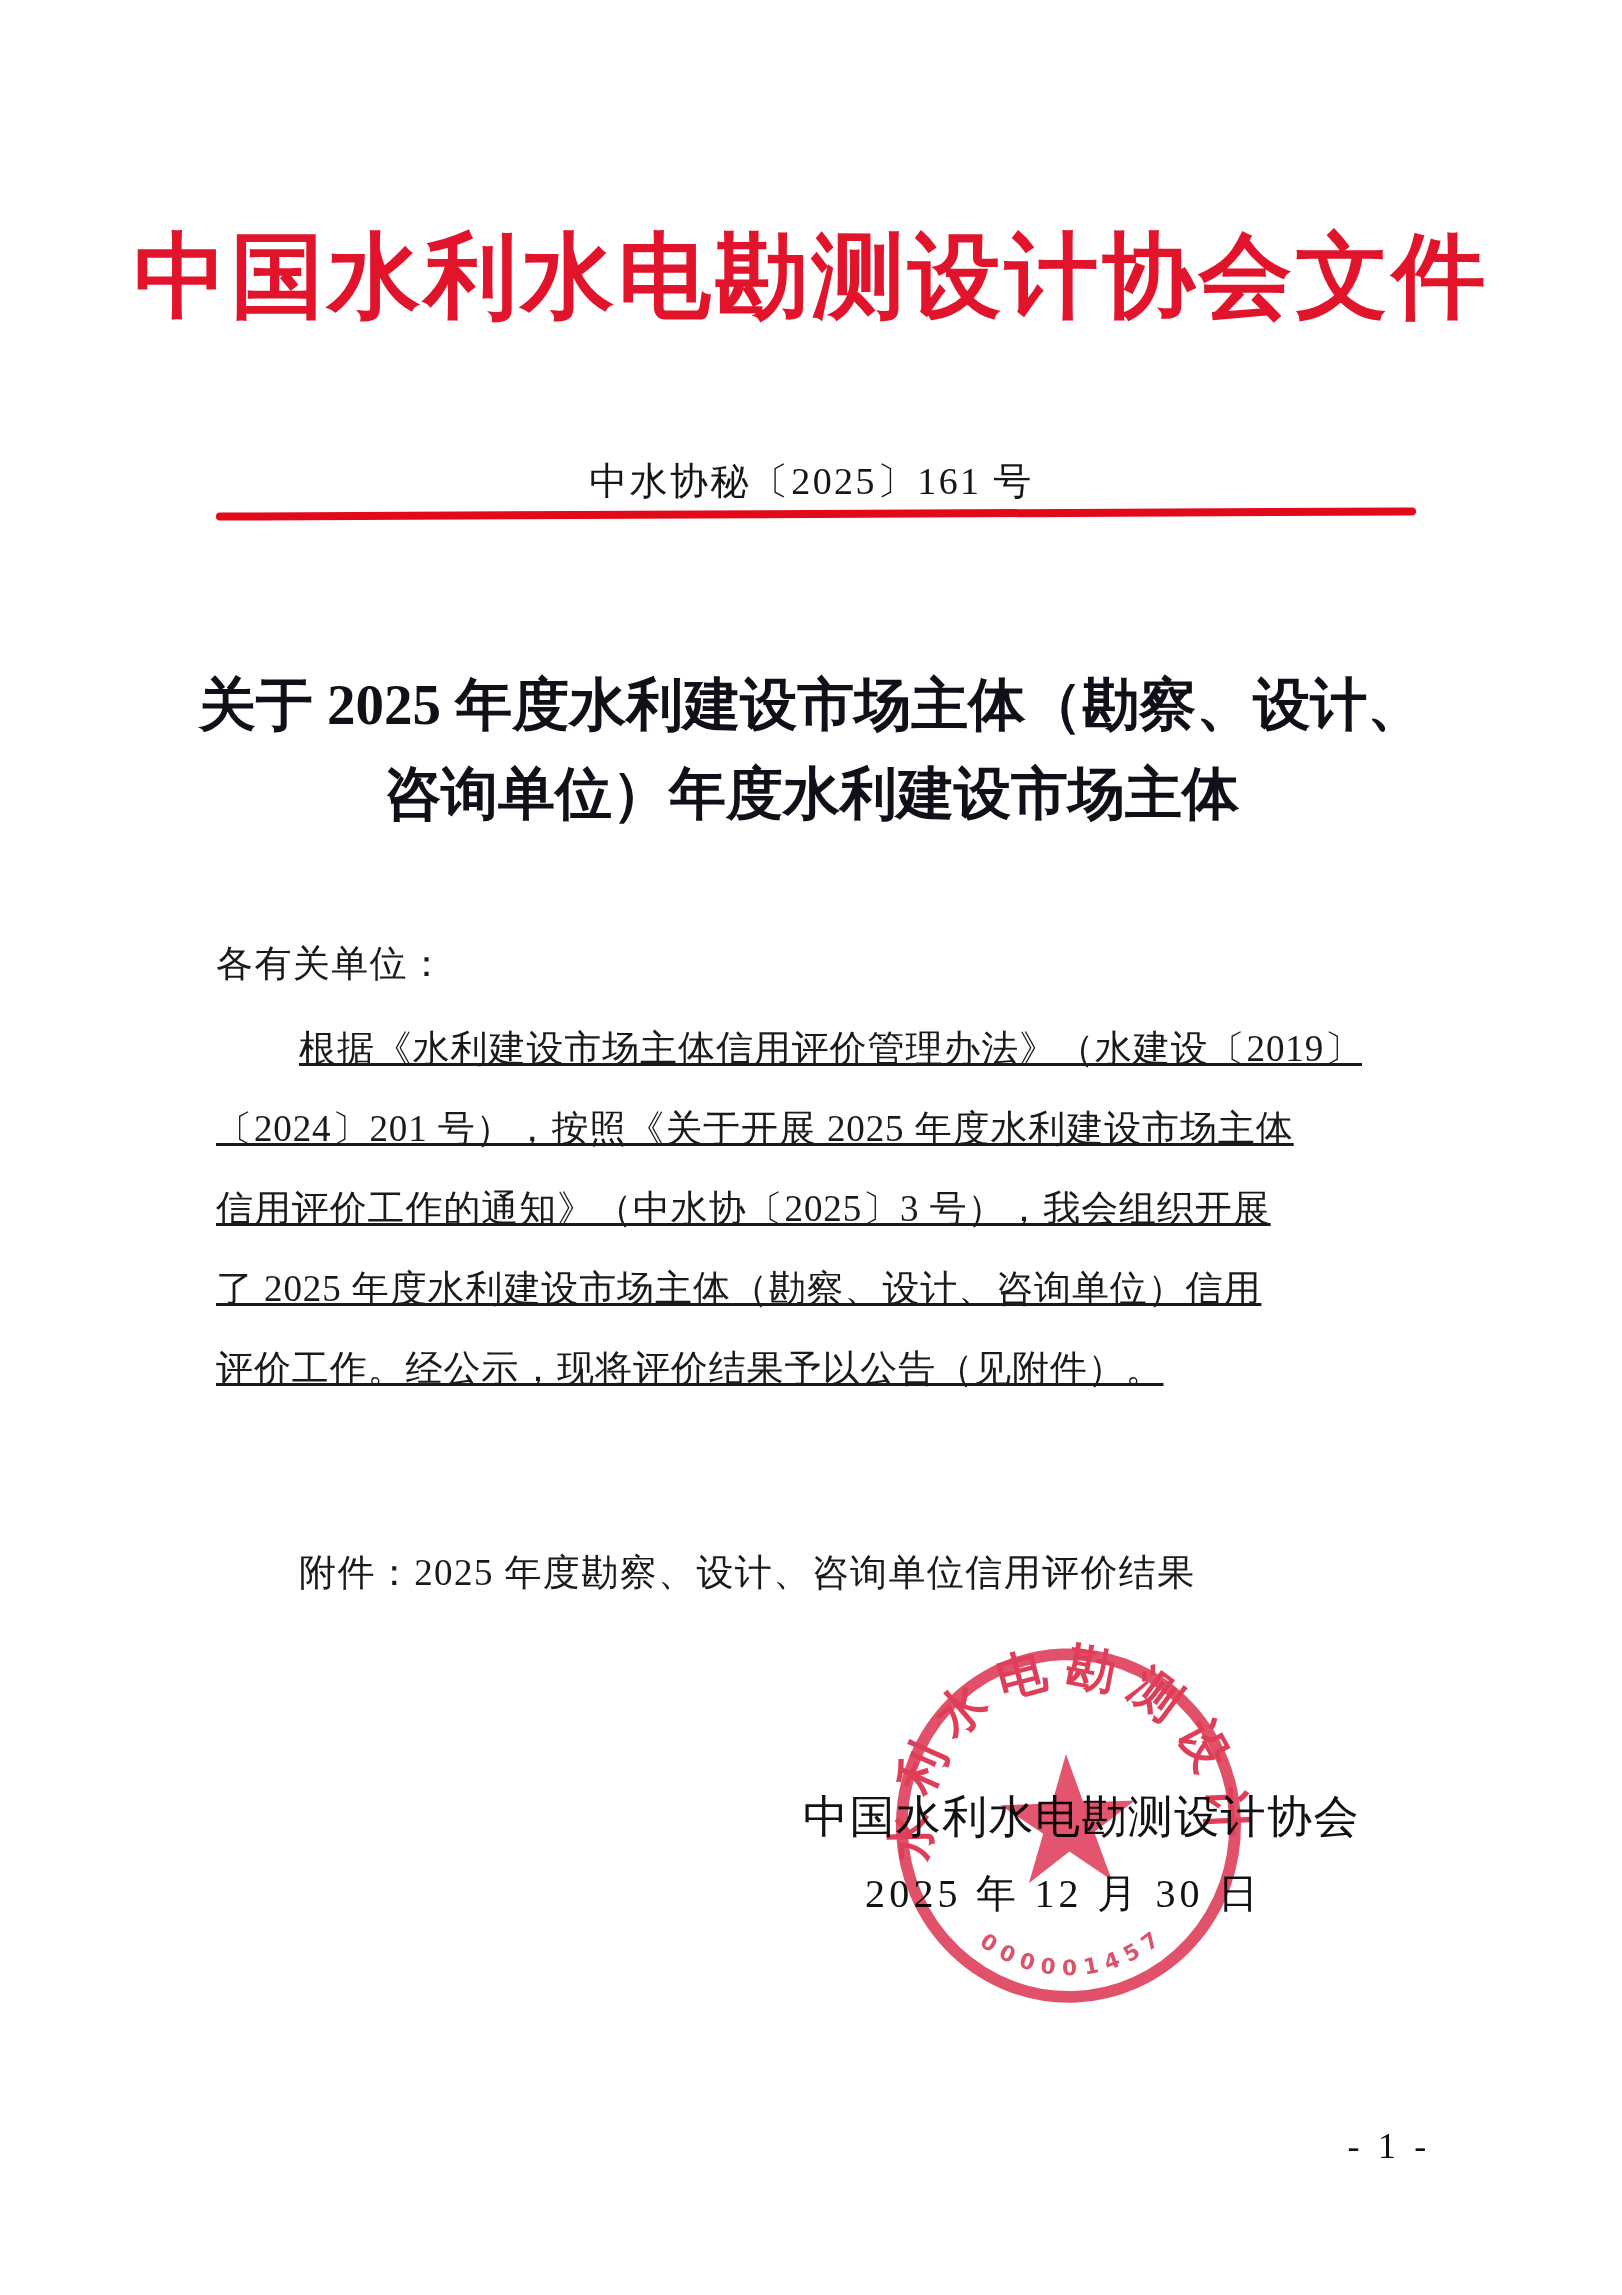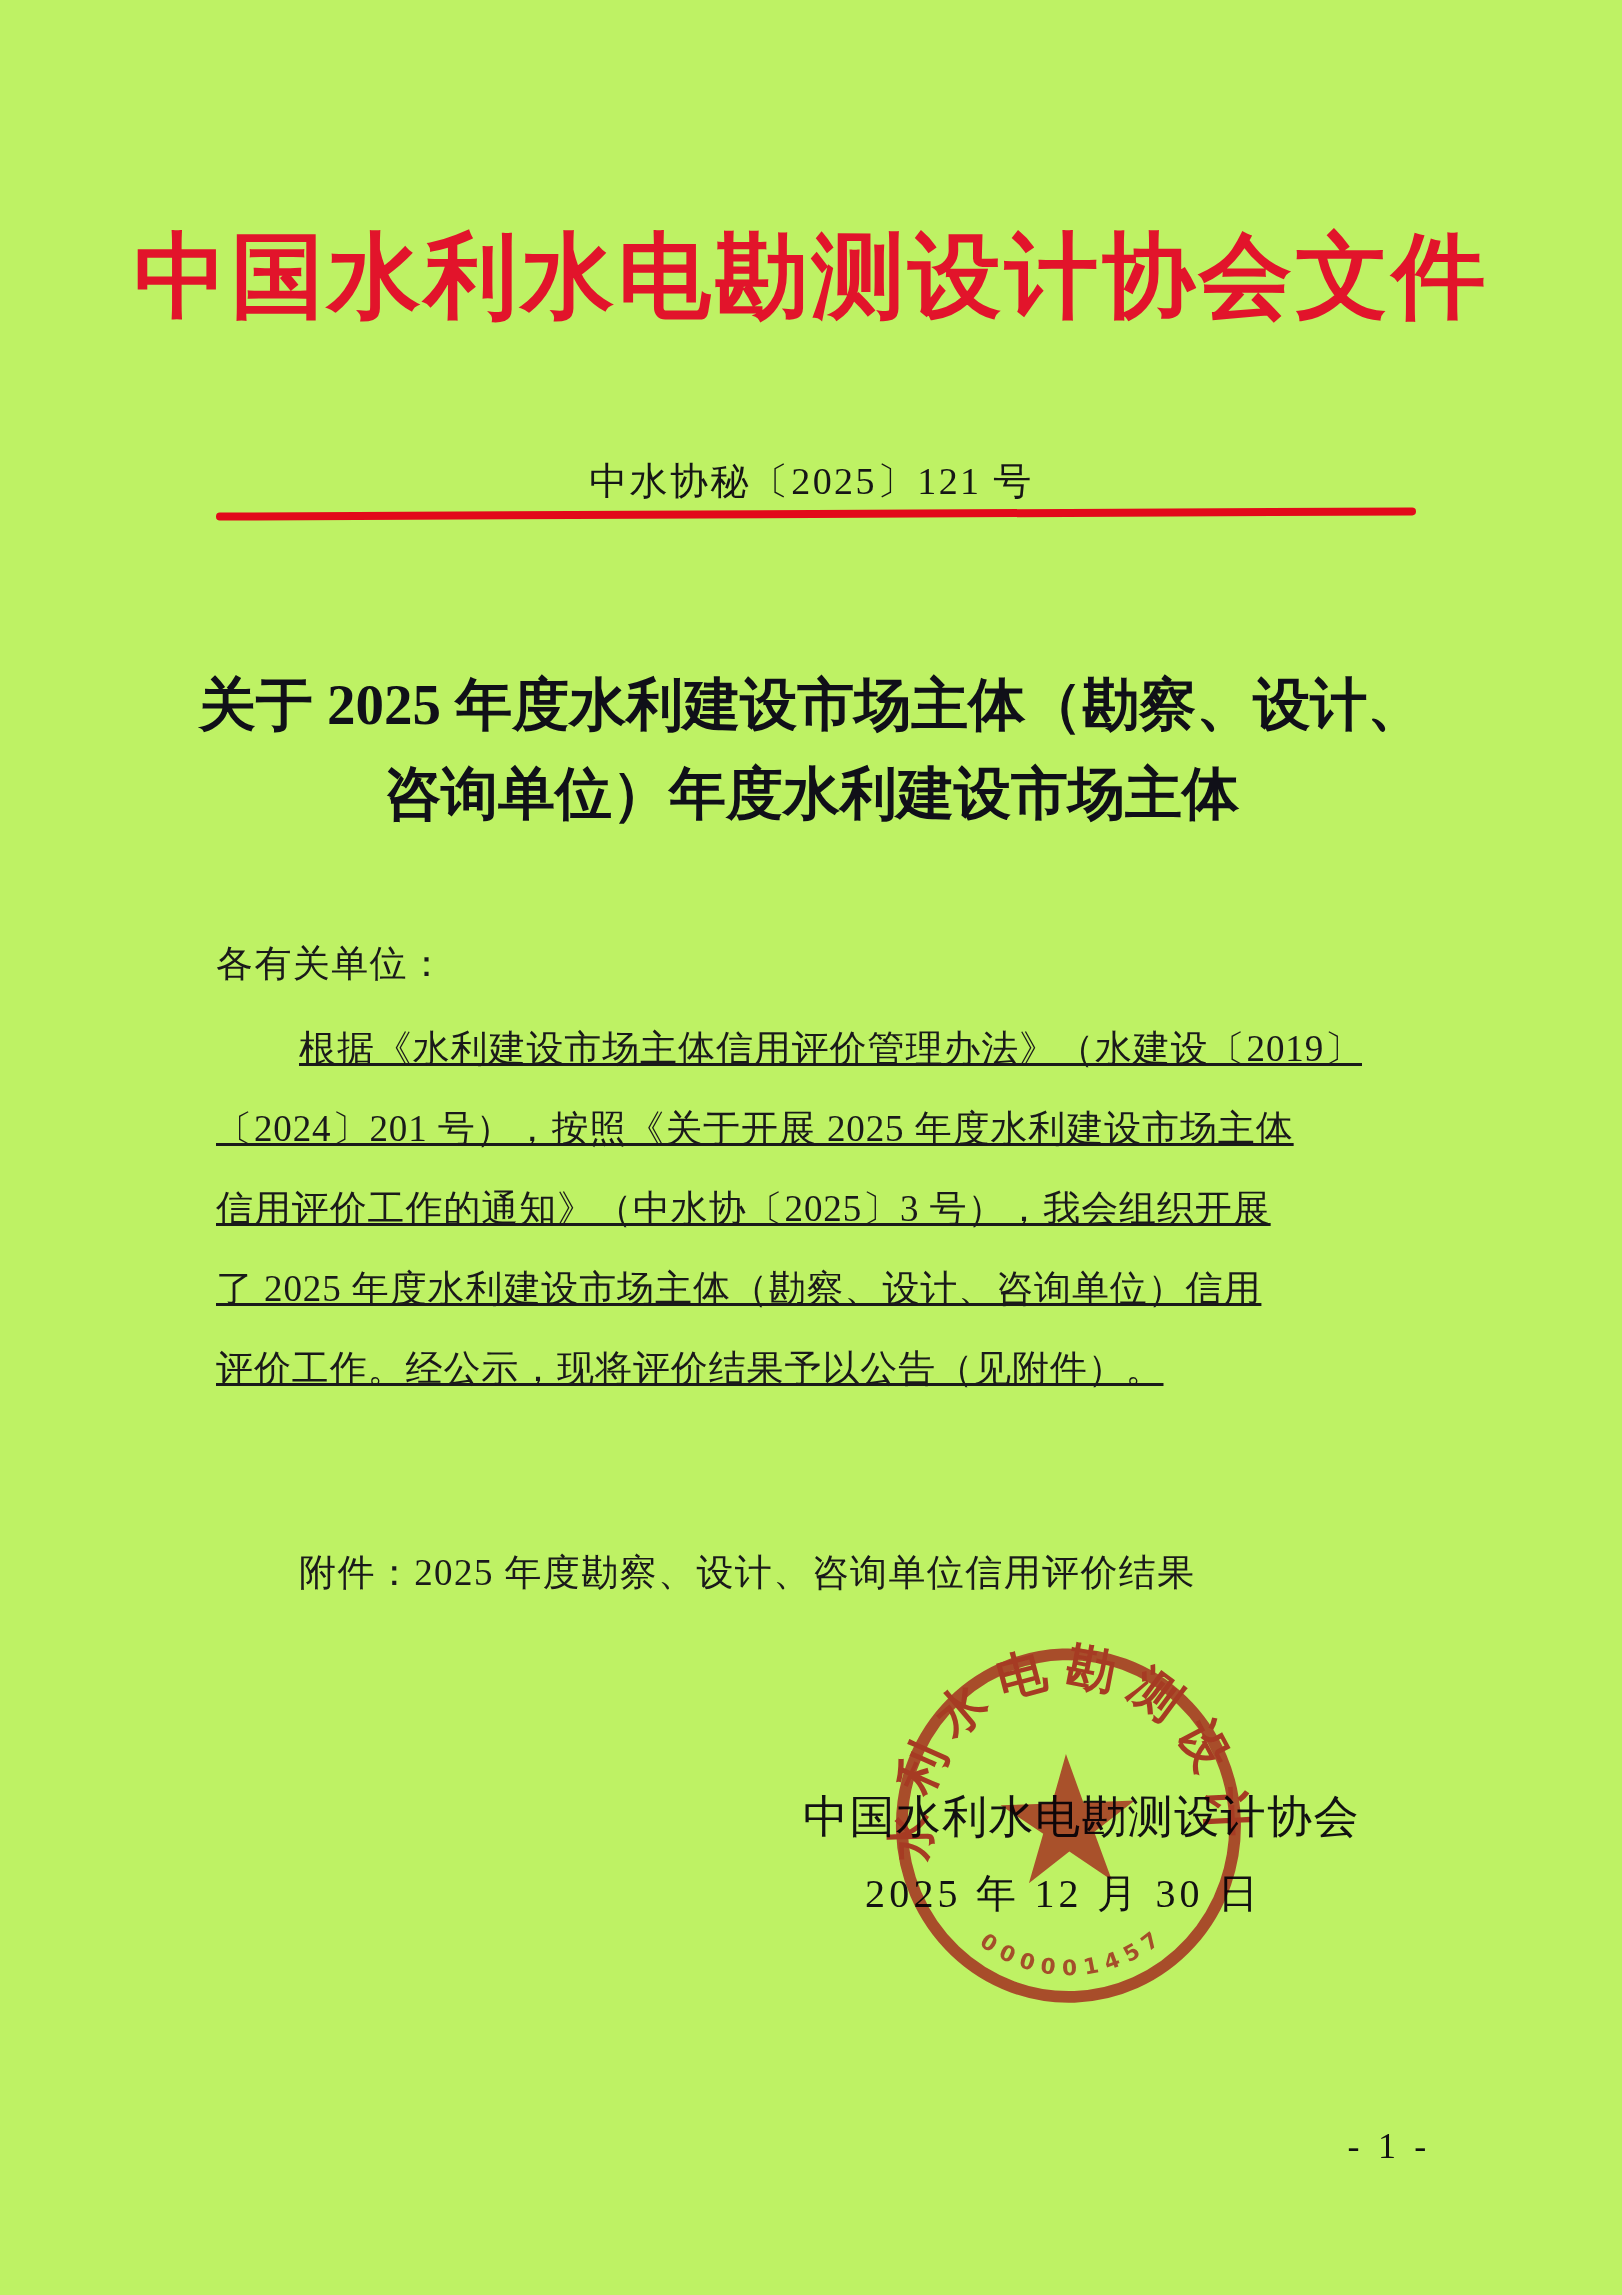--- a/index.html
+++ b/index.html
@@ -1,19 +1,19 @@
 <!DOCTYPE html>
 <html style="font-size:7.5px"><head>
 <meta charset="utf-8">
 <style>
   html,body { margin:0; padding:0; background:#888; }
   .page {
     position:relative;
     width:1623px; height:2295px;
-    background:#bef264;
+    background:#ffffff;
     overflow:hidden;
     font-family:"Liberation Serif","DejaVu Serif",serif;
     color:#1a1a1a;
   }
   .header-title {
     position:absolute; top:214px; left:0; width:100%;
     text-align:center;
     font-size:93px; font-weight:700;
     letter-spacing:3.8px;
     white-space:nowrap;
@@ -85,21 +85,21 @@
     transform:rotate(-2deg);
   }
 </style>
 </head>
 <body>
 
 <div class="page">
 
   <div class="header-title" style="color: rgb(226, 20, 43);">中国水利水电勘测设计协会文件</div>
 
-  <div class="doc-number">中水协秘〔2025〕121 号</div>
+  <div class="doc-number">中水协秘〔2025〕161 号</div>
 
   <div class="red-rule" style="background: rgb(226, 10, 26);"></div>
 
   <div class="main-title">
     <div class="line">关于 2025 年度水利建设市场主体（勘察、设计、</div>
     <div class="line">咨询单位）年度水利建设市场主体</div>
   </div>
 
   <div class="salutation">各有关单位：</div>
 

